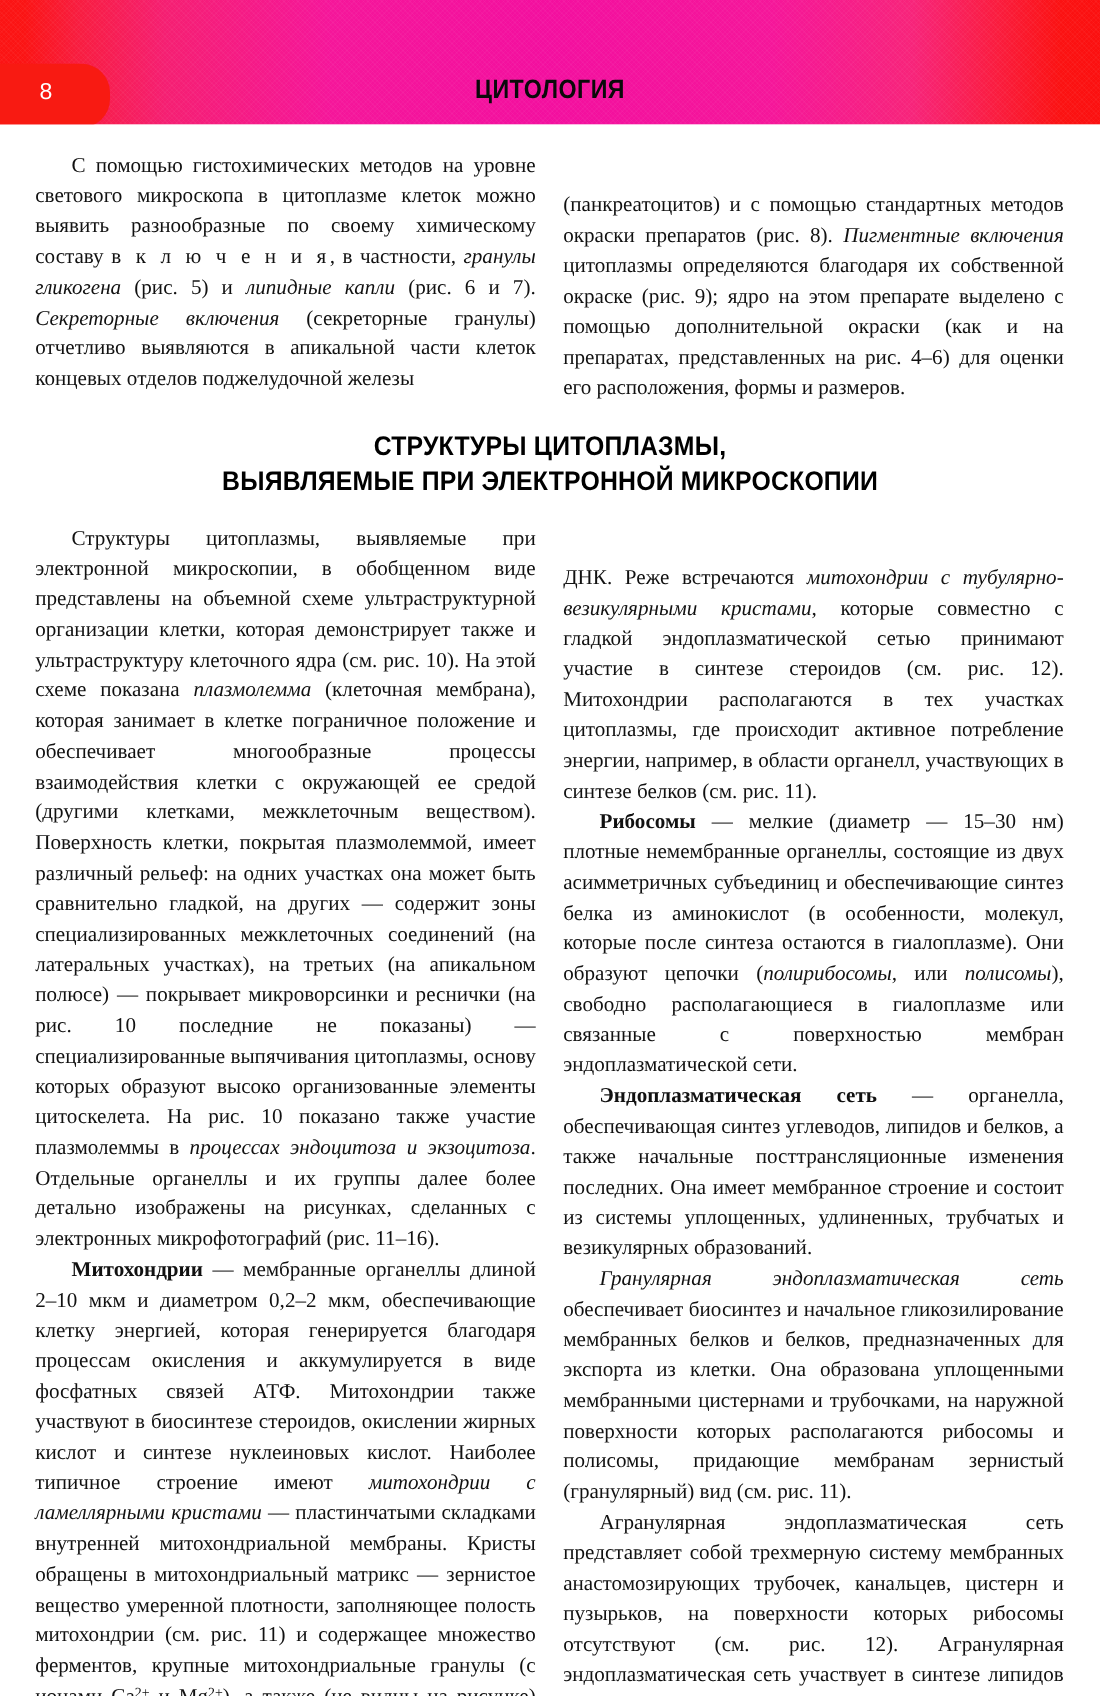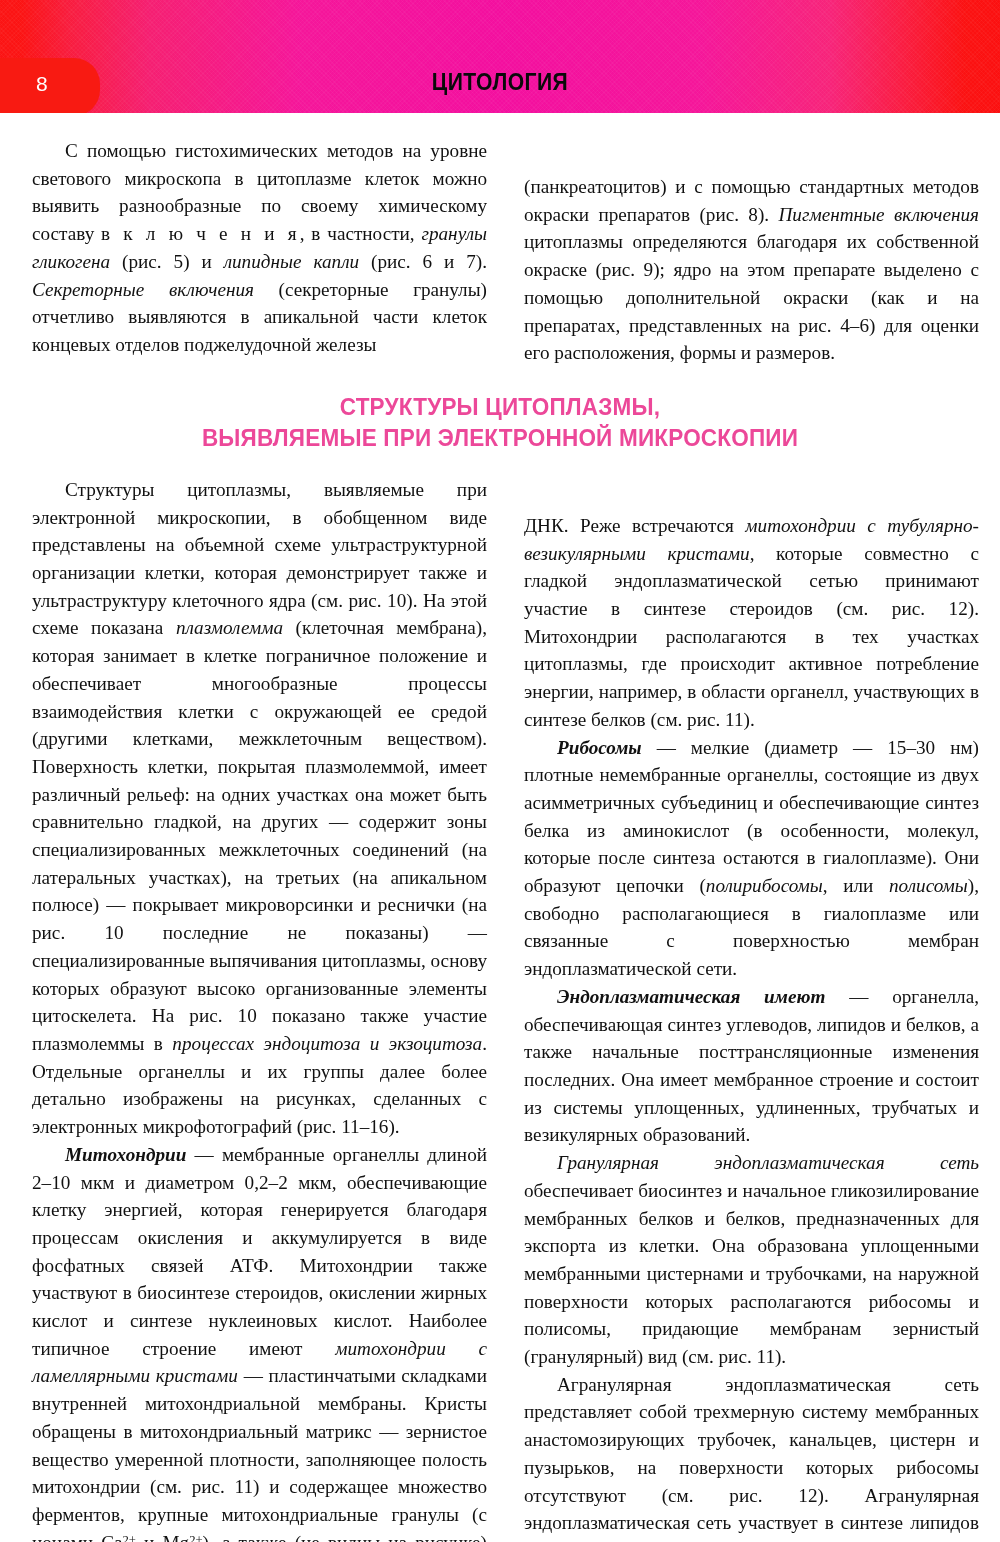--- a/index.html
+++ b/index.html
@@ -90,53 +90,53 @@
     position: absolute;
     left: 0;
     top: 113px;
     width: 1000px;
   }
   .cols {
     position: relative;
     width: 936px;
     margin: 0 auto;
     display: flex;
-    gap: 37px;
+    gap: 25px;
   }
   .col {
     width: 455px;
     flex: 0 0 455px;
   }
   p.body {
     margin: 0;
     text-indent: 33px;
     text-align: justify;
     font-size: 19.2px;
     line-height: 27.7px;
     hyphens: manual;
     word-spacing: 0px;
   }
   p.body.noindent { text-indent: 0; margin-top: 36px; }
   .it  { font-style: italic; }
-  .bi  { font-style: italic; font-weight: bold; }
+  .bi  { font-weight: bold; }
   .b   { font-weight: normal; }
   .sp  { letter-spacing: 3.2px; }
   sup  { font-size: 0.66em; vertical-align: 0.42em; line-height: 0; }
 
   
   .section-heading {
     width: 936px;
     margin: 0 auto;
     text-align: center;
     font-family: "Liberation Sans Narrow", "Liberation Sans", sans-serif;
     font-weight: 700;
     font-size: 24.5px;
     line-height: 31px;
     letter-spacing: 0.2px;
-    color: #ec4899;
+    color: #000000;
     padding-top: 24px;
     padding-bottom: 23px;
   }
   .section-heading .hl {
     display: block;
     transform: scaleX(0.92);
     transform-origin: center;
   }
 
   .gap-top { height: 24px; }
@@ -174,21 +174,21 @@
       <p class="body"><span class="b">Структуры цитоплазмы, выявляемые при электронной микроскопии</span><span>, в обобщенном виде представлены на объемной схеме ультраструктурной организации клетки, которая демонстрирует также и ультраструктуру клеточного ядра (см. рис. 10). На этой схеме показана </span><span class="it">плазмолемма</span><span> (клеточная мембрана), которая занимает в клетке пограничное положение и обеспечивает многообразные процессы взаимодействия клетки с окружающей ее средой (другими клетками, межклеточным веществом). Поверхность клетки, покрытая плазмолеммой, имеет различный рельеф: на одних участках она может быть сравнительно гладкой, на других — содержит зоны специализированных межклеточных соединений (на латеральных участках), на третьих (на апикальном полюсе) — покрывает микроворсинки и реснички (на рис. 10 последние не показаны) — специализированные выпячивания цитоплазмы, основу которых образуют высоко организованные элементы цитоскелета. На рис. 10 показано также участие плазмолеммы в </span><span class="it">процессах эндоцитоза и экзоцитоза</span><span>. Отдельные органеллы и их группы далее более детально изображены на рисунках, сделанных с электронных микрофотографий (рис. 11–16).</span></p>
 
       <p class="body"><span class="bi">Митохондрии</span><span> — мембранные органеллы длиной 2–10 мкм и диаметром 0,2–2 мкм, обеспечивающие клетку энергией, которая генерируется благодаря процессам окисления и аккумулируется в виде фосфатных связей АТФ. Митохондрии также участвуют в биосинтезе стероидов, окислении жирных кислот и синтезе нуклеиновых кислот. Наиболее типичное строение имеют </span><span class="it">митохондрии с ламеллярными кристами</span><span> — пластинчатыми складками внутренней митохондриальной мембраны. Кристы обращены в митохондриальный матрикс — зернистое вещество умеренной плотности, заполняющее полость митохондрии (см. рис. 11) и содержащее множество ферментов, крупные митохондриальные гранулы (с ионами Ca</span><sup>2+</sup><span> и Mg</span><sup>2+</sup><span>), а также (не видны на рисунке) митохондриальные рибосомы и митохондриальную</span></p>
     </div>
 
     <div class="col">
       <p class="body noindent"><span>ДНК. Реже встречаются </span><span class="it">митохондрии с тубулярно-везикулярными кристами</span><span>, которые совместно с гладкой эндоплазматической сетью принимают участие в синтезе стероидов (см. рис. 12). Митохондрии располагаются в тех участках цитоплазмы, где происходит активное потребление энергии, например, в области органелл, участвующих в синтезе белков (см. рис. 11).</span></p>
 
       <p class="body"><span class="bi">Рибосомы</span><span> — мелкие (диаметр — 15–30 нм) плотные немембранные органеллы, состоящие из двух асимметричных субъединиц и обеспечивающие синтез белка из аминокислот (в особенности, молекул, которые после синтеза остаются в гиалоплазме). Они образуют цепочки (</span><span class="it">полирибосомы</span><span>, или </span><span class="it">полисомы</span><span>), свободно располагающиеся в гиалоплазме или связанные с поверхностью мембран эндоплазматической сети.</span></p>
 
-      <p class="body"><span class="bi">Эндоплазматическая имеют</span><span> — органелла, обеспечивающая синтез углеводов, липидов и белков, а также начальные посттрансляционные изменения последних. Она имеет мембранное строение и состоит из системы уплощенных, удлиненных, трубчатых и везикулярных образований.</span></p>
+      <p class="body"><span class="bi">Эндоплазматическая сеть</span><span> — органелла, обеспечивающая синтез углеводов, липидов и белков, а также начальные посттрансляционные изменения последних. Она имеет мембранное строение и состоит из системы уплощенных, удлиненных, трубчатых и везикулярных образований.</span></p>
 
       <p class="body"><span class="it">Гранулярная эндоплазматическая сеть</span><span> обеспечивает биосинтез и начальное гликозилирование мембранных белков и белков, предназначенных для экспорта из клетки. Она образована уплощенными мембранными цистернами и трубочками, на наружной поверхности которых располагаются рибосомы и полисомы, придающие мембранам зернистый (гранулярный) вид (см. рис. 11).</span></p>
 
       <p class="body"><span>Агранулярная эндоплазматическая сеть представляет собой трехмерную систему мембранных анастомозирующих трубочек, канальцев, цистерн и пузырьков, на поверхности которых рибосомы отсутствуют (см. рис. 12). Агранулярная эндоплазматическая сеть участвует в синтезе липидов (в частности, стероидов — совместно с митохондриями с тубулярно-везикулярными кристами, с которыми она обычно соседствует), гликогена, обеспечивает детоксикацию различных веществ и накопление ионов Ca</span></p>
     </div>
 
   </div>
 </div>
 
 </body></html>

